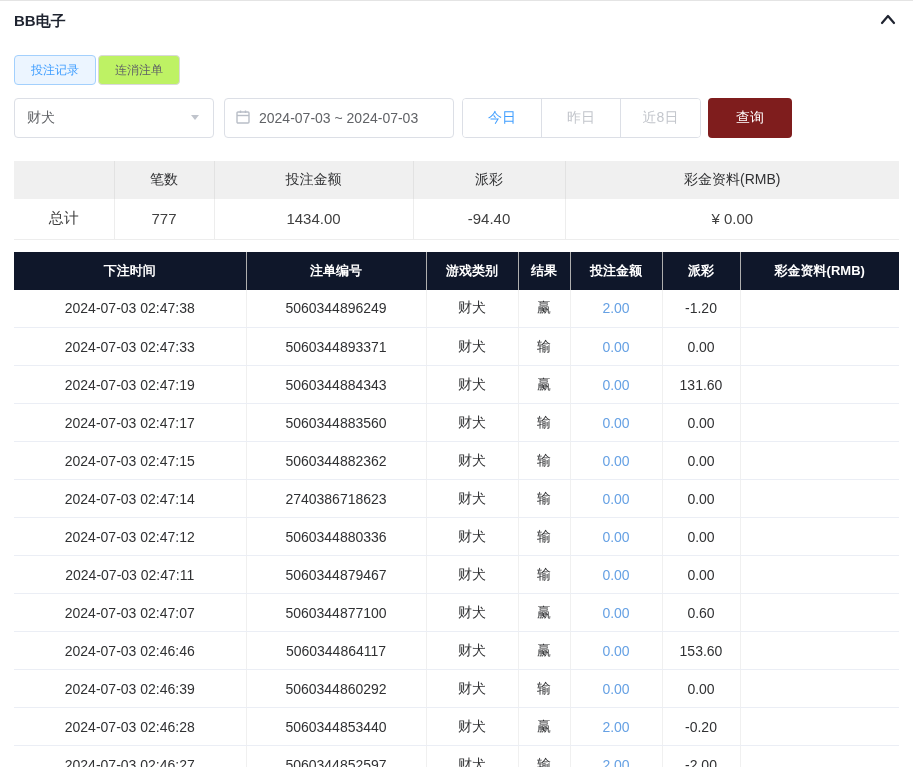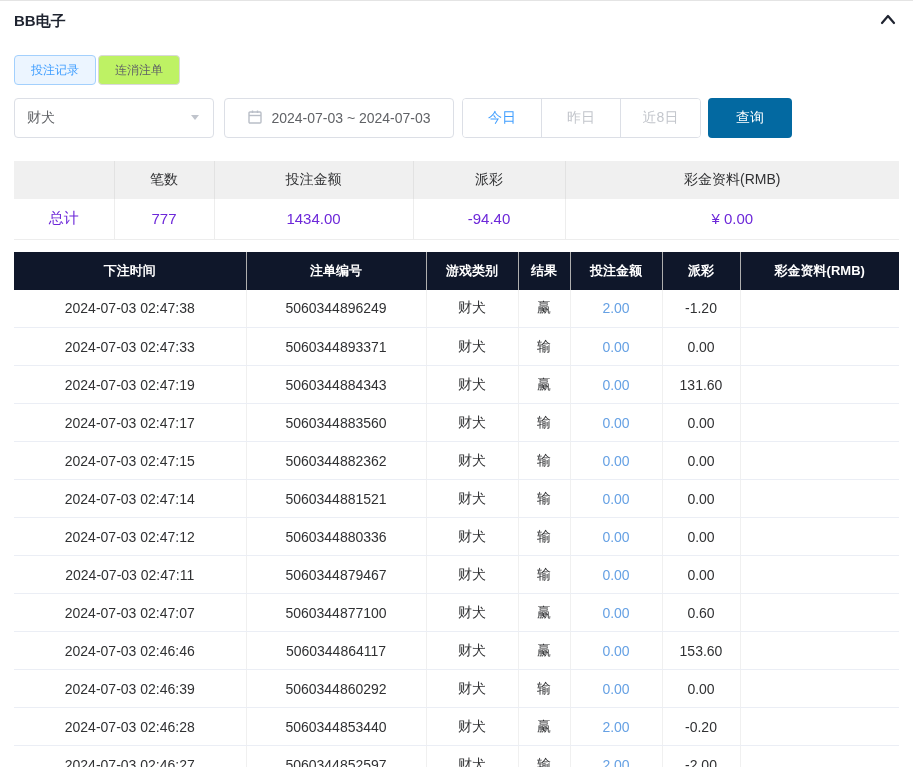--- a/index.html
+++ b/index.html
@@ -23,37 +23,37 @@
          border: 1px solid #d9d9d9; color: #606266; cursor: pointer; font-family: inherit; }
   .tab.active { background: #ecf5ff; border-color: #a3d0fd; color: #409eff; }
 
   
   .filters { display: flex; align-items: center; margin: 13px 14px 0; }
   .select-box { width: 200px; height: 40px; border: 1px solid #dcdfe6; border-radius: 4px;
                 display: flex; align-items: center; justify-content: space-between;
                 padding: 0 12px; font-size: 14px; color: #606266; cursor: pointer; background: #fff; }
   .date-box { width: 230px; height: 40px; border: 1px solid #dcdfe6; border-radius: 4px;
               display: flex; align-items: center; gap: 8px; padding: 0 10px;
-              font-size: 14px; color: #606266; margin-left: 10px; cursor: pointer; background: #fff; justify-content: center; }
+              font-size: 14px; color: #606266; margin-left: 10px; cursor: pointer; background: #fff; }
   .quick-group { display: flex; margin-left: 8px; border: 1px solid #dcdfe6; border-radius: 4px; overflow: hidden; height: 40px; }
   .quick-btn { width: 79px; height: 38px; background: #fff; border: none; border-right: 1px solid #dcdfe6;
                font-size: 14px; color: #c3c6cc; cursor: pointer; font-family: inherit; }
   .quick-btn:last-child { border-right: none; }
   .quick-btn.active { color: #409eff; }
-  .search-btn { width: 84px; height: 40px; margin-left: 7px; background: #0369a1; color: #fff;
+  .search-btn { width: 84px; height: 40px; margin-left: 7px; background: #7f1d1d; color: #fff;
                 border: none; border-radius: 4px; font-size: 14px; cursor: pointer; font-family: inherit; }
 
   
   table { border-collapse: collapse; table-layout: fixed; width: 885px; margin-left: 14px; }
 
   .summary-table { margin-top: 23px; }
   .summary-table th { background: #f0f0f0; height: 38px; font-size: 14px; font-weight: 400;
                       color: #303133; text-align: center; border-right: 1px solid #e2e2e2; }
   .summary-table th:last-child { border-right: none; }
-  .summary-table td { height: 40px; font-size: 15px; text-align: center; color: #6d28d9;
+  .summary-table td { height: 40px; font-size: 15px; text-align: center; color: #404040;
                       border-right: 1px solid #ededed; border-bottom: 1px solid #ededed; background: #fff; }
   .summary-table td:last-child { border-right: none; }
 
   .main-table { margin-top: 12px; }
   .main-table th { background: #0f172a; color: #fff; height: 38px; font-size: 13px; font-weight: bold;
                    text-align: center; border-right: 1px solid #aeaeae; }
   .main-table th:last-child { border-right: none; }
   .main-table td { height: 38px; font-size: 14px; text-align: center; color: #303133;
                    border-bottom: 1px solid #ebeef5; border-right: 1px solid #f0f0f0; background: #fff; }
   .main-table td:last-child { border-right: none; }
@@ -219,21 +219,21 @@
           <td class="c-result">输</td>
           <td class="c-amount">
             <a class="amount-link">0.00</a>
           </td>
           <td class="c-payout">0.00</td>
           <td class="c-bonus"></td>
         </tr>
 
         <tr>
           <td class="c-time">2024-07-03 02:47:14</td>
-          <td class="c-id">5060344881521</td>
+          <td class="c-id">2740386718623</td>
           <td class="c-game">财犬</td>
           <td class="c-result">输</td>
           <td class="c-amount">
             <a class="amount-link">0.00</a>
           </td>
           <td class="c-payout">0.00</td>
           <td class="c-bonus"></td>
         </tr>
 
         <tr>

